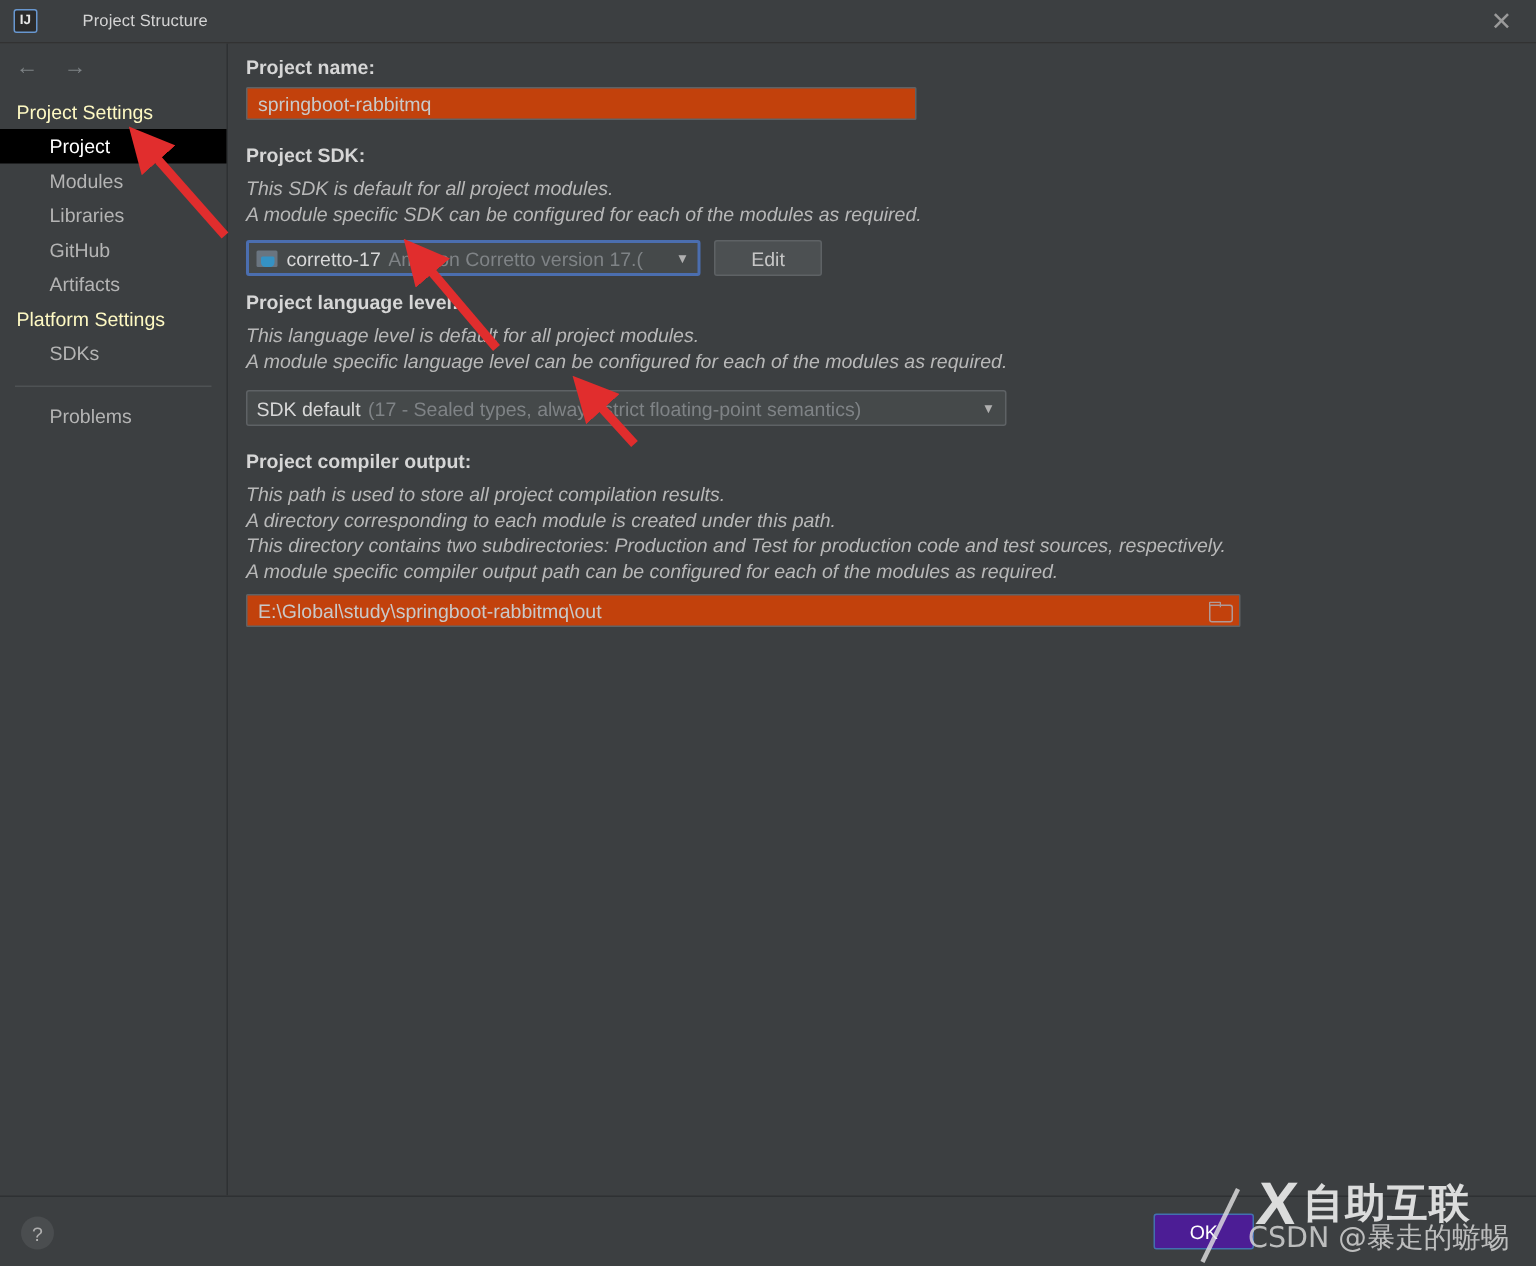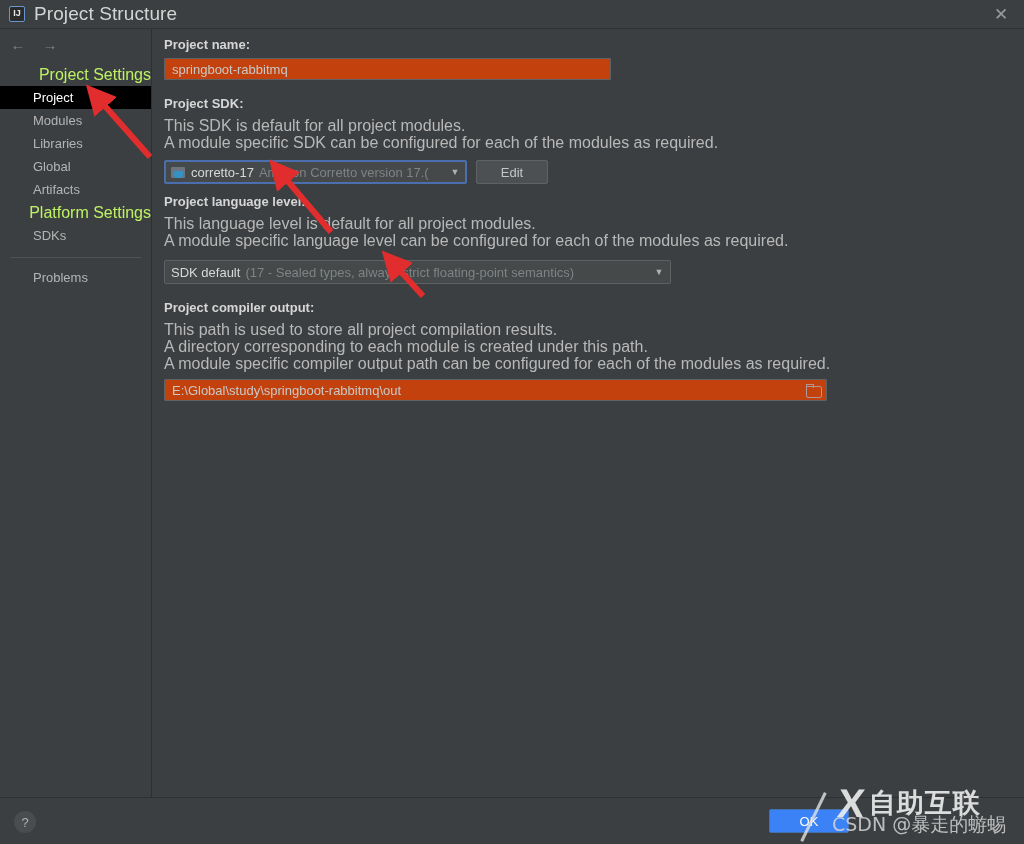--- a/index.html
+++ b/index.html
@@ -33,21 +33,21 @@
     flex: 0 0 auto;
   }
   .title-icon::before {
     content: "IJ";
     position: absolute; left: 0; right: 0; top: -1px;
     font-size: 9px; font-weight: bold; color: #e8e8e8;
     text-align: center; line-height: 15px;
     font-family: "Liberation Sans", sans-serif;
   }
   .title-text {
-    font-size: 19px; color: #d4d4d4; letter-spacing: .1px;
+    font-size: 11px; color: #d4d4d4; letter-spacing: .1px; margin-left: 21px;
   }
   .titlebar-close {
     position: absolute; right: 0; top: 0; width: 46px; height: 28px;
     display: flex; align-items: center; justify-content: center;
     font-size: 17px; color: #9a9a9a; cursor: default;
     line-height: 1;
   }
 
   
   .sidebar {
@@ -57,21 +57,21 @@
   }
   .navbtns {
     height: 30px; display: flex; align-items: center; padding-left: 9px; gap: 14px;
   }
   .navbtn {
     width: 18px; height: 18px; display: flex; align-items: center; justify-content: center;
     color: #7e8386; font-size: 15px; line-height: 1;
   }
   .tree { padding-top: 4px; }
   .tree-group {
-    font-size: 16px; color: #bef264; padding: 3px 0 3px 11px; line-height: 17px; text-align: right;
+    font-size: 13px; color: #fef9c3; padding: 3px 0 3px 11px; line-height: 17px;
   }
   .tree-item {
     font-size: 13px; color: #b4b4b4; padding: 3px 0 3px 33px; line-height: 17px;
     cursor: default;
   }
   .tree-item.selected {
     background: #000000; color: #ffffff;
   }
   .tree-divider {
     height: 1px; background: #4e5254; margin: 10px 10px 8px 10px;
@@ -81,21 +81,21 @@
   .content {
     position: absolute; left: 153px; top: 29px; width: 871px; height: 768px;
     background: #3c3f41;
     padding: 8px 0 0 11px;
   }
   .field-label {
     font-size: 13px; font-weight: bold; color: #d6d6d6;
     margin: 0 0 5px 0; line-height: 16px;
   }
   .desc-line {
-    font-size: 16px; color: #b8b8b8; line-height: 17px;
+    font-size: 13px; color: #b8b8b8; line-height: 17px; font-style: italic;
   }
   .block { margin-bottom: 0; }
 
   
   .textfield {
     background: #c2410c;
     border: 1px solid #5e6265;
     height: 22px;
     display: flex; align-items: center;
     padding: 0 7px;
@@ -183,22 +183,22 @@
   }
   .help-btn {
     position: absolute; left: 14px; top: 13px;
     width: 22px; height: 22px; border-radius: 50%;
     background: #4a4d4f;
     display: flex; align-items: center; justify-content: center;
     font-size: 13px; color: #b0b0b0; cursor: default;
   }
   .ok-btn {
     position: absolute; left: 769px; top: 809px;
-    width: 80px; height: 24px;
-    background: #3b82f6;
+    width: 67px; height: 24px;
+    background: #4c1d95;
     border: 1px solid #4271ae;
     border-radius: 2px;
     display: flex; align-items: center; justify-content: center;
     font-size: 13px; color: #ffffff; cursor: default;
     z-index: 5;
   }
 
   
   .annot { position: absolute; left: 0; top: 0; width: 1024px; height: 844px;
            pointer-events: none; z-index: 20; }
@@ -248,21 +248,21 @@
     <div class="navbtns">
       <div class="navbtn">←</div>
       <div class="navbtn">→</div>
     </div>
 
     <div class="tree">
       <div class="tree-group">Project Settings</div>
       <div class="tree-item selected">Project</div>
       <div class="tree-item">Modules</div>
       <div class="tree-item">Libraries</div>
-      <div class="tree-item">Global</div>
+      <div class="tree-item">GitHub</div>
       <div class="tree-item">Artifacts</div>
 
       <div class="tree-group">Platform Settings</div>
       <div class="tree-item">SDKs</div>
 
       <div class="tree-divider"></div>
       <div class="tree-item">Problems</div>
     </div>
   </div>
 
@@ -304,20 +304,21 @@
         <span class="combo-arrow">▼</span>
       </div>
     </div>
 
     <div class="spacer-m"></div>
 
     <div class="block">
       <div class="field-label">Project compiler output:</div>
       <div class="desc-line">This path is used to store all project compilation results.</div>
       <div class="desc-line">A directory corresponding to each module is created under this path.</div>
+      <div class="desc-line">This directory contains two subdirectories: Production and Test for production code and test sources, respectively.</div>
       <div class="desc-line">A module specific compiler output path can be configured for each of the modules as required.</div>
       <div class="textfield tf-path">
         <span>E:\Global\study\springboot-rabbitmq\out</span>
         <span class="folder-icon"></span>
       </div>
     </div>
 
   </div>
 
   <div class="bottombar">

